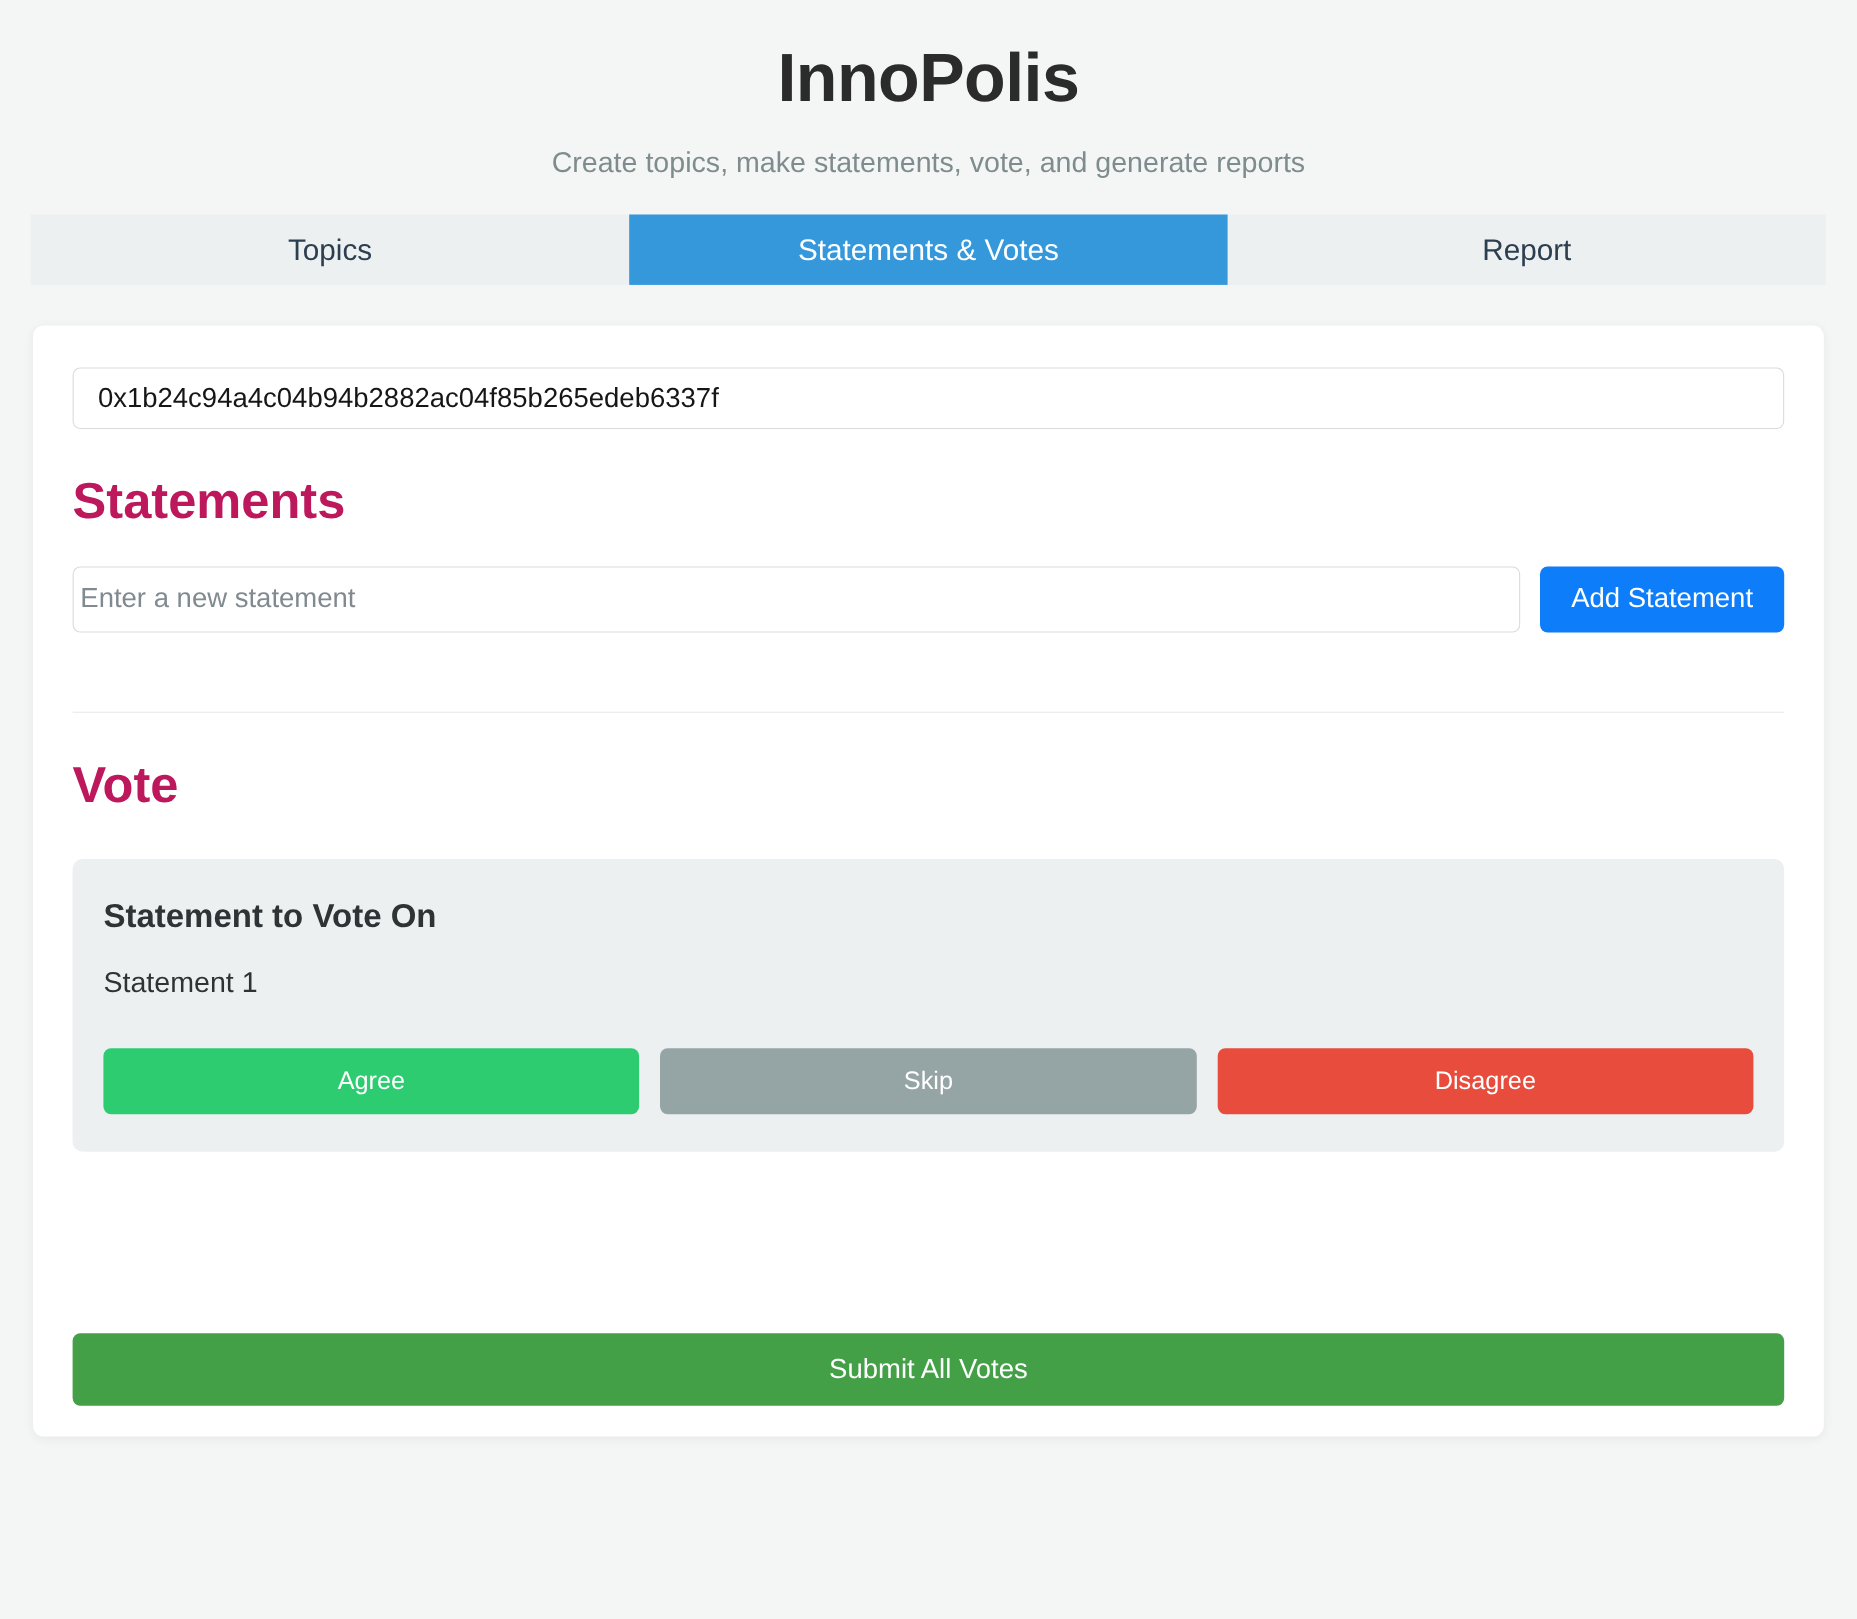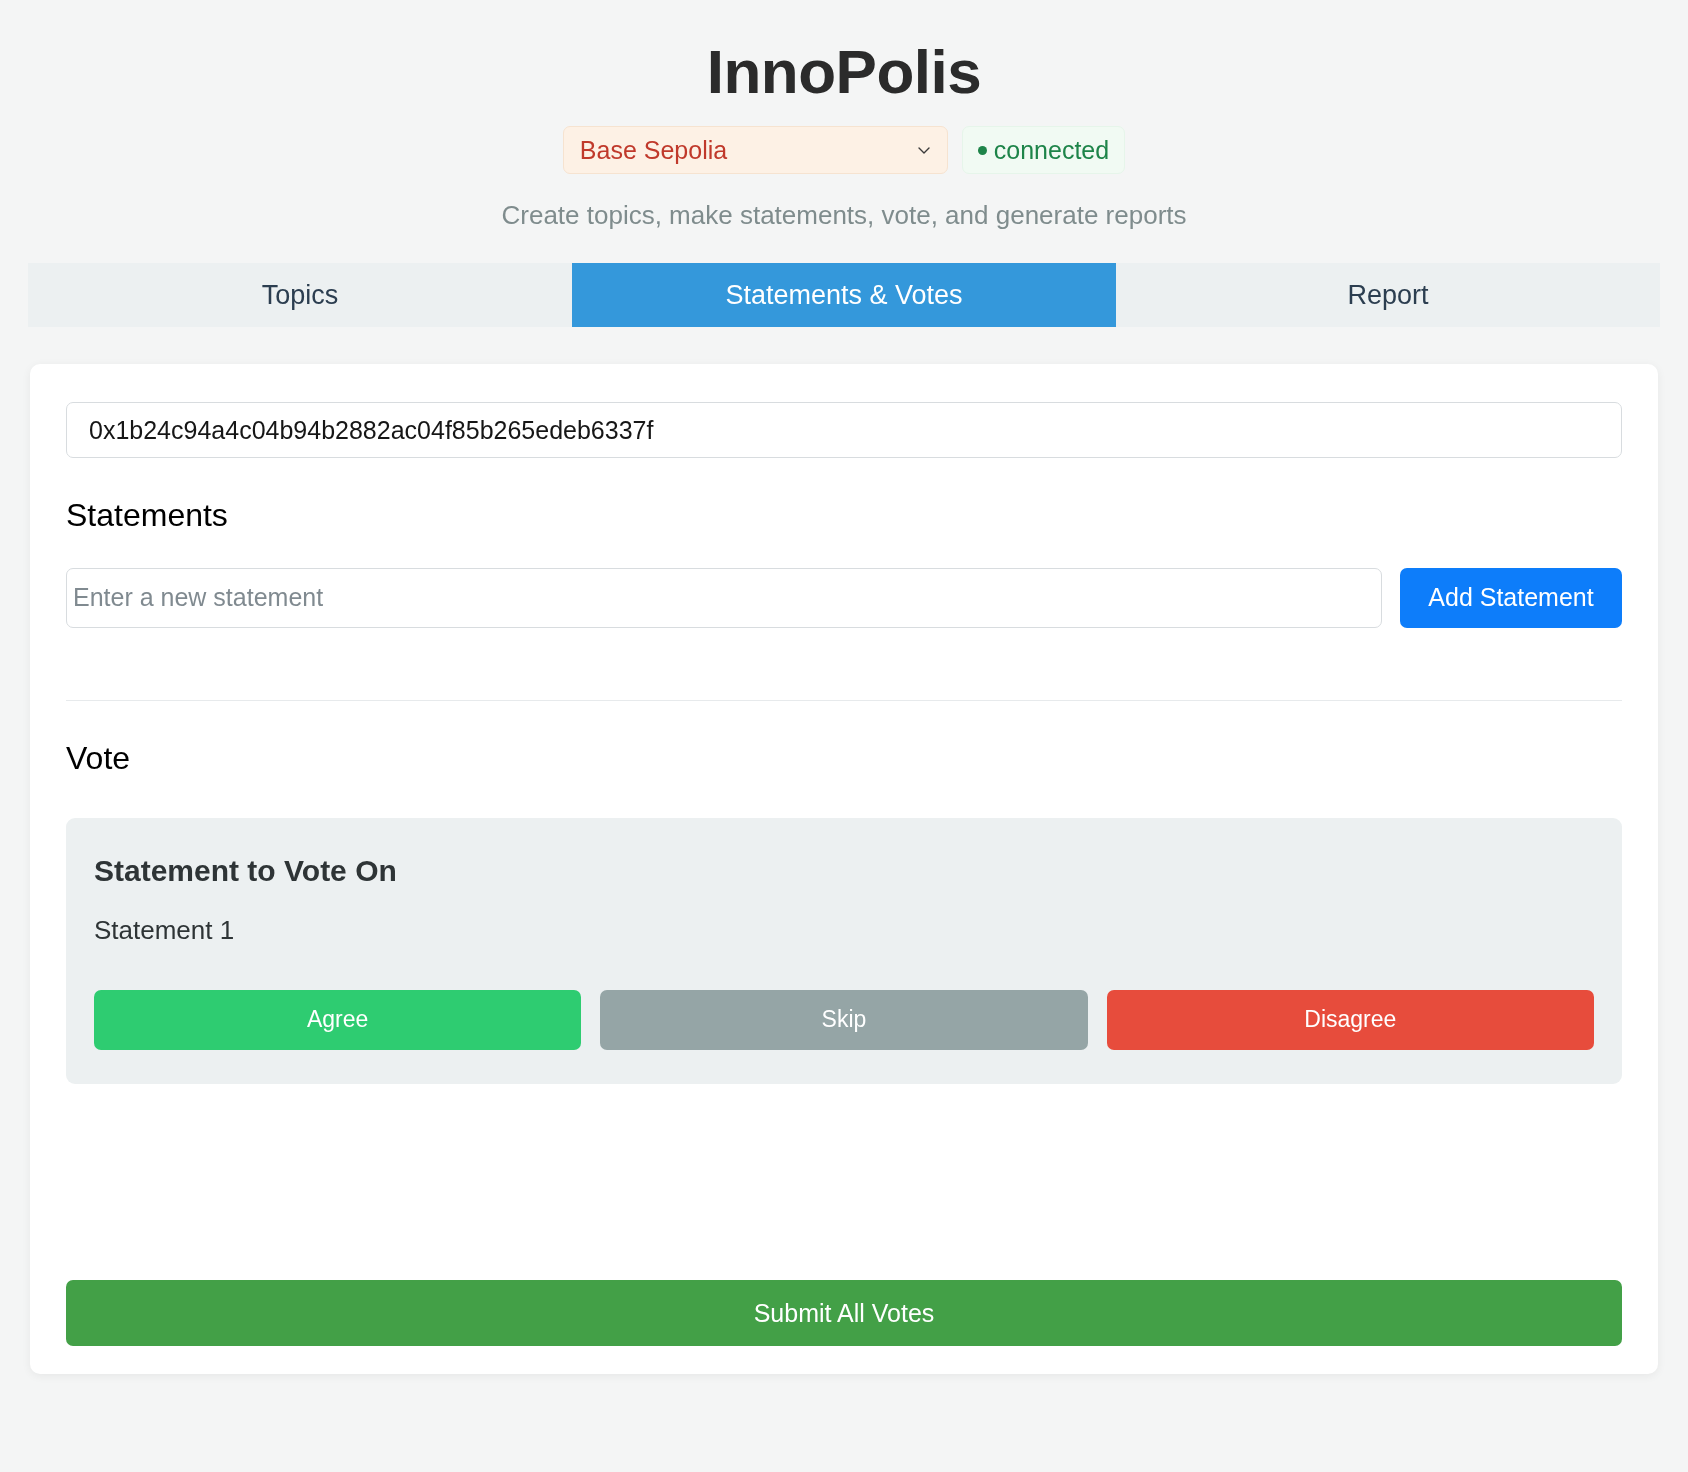--- a/index.html
+++ b/index.html
@@ -144,23 +144,23 @@
     box-sizing: border-box;
     padding: 0 22px;
     font-size: 25px;
     font-family: "Liberation Sans", sans-serif;
     color: #161616;
     background: #ffffff;
     outline: none;
   }
 
   .section-title {
-    font-size: 32px;
-    font-weight: normal;
-    color: #000000;
+    font-size: 46px;
+    font-weight: bold;
+    color: #be185d;
     margin: 40px 0 0 0;
     line-height: 1.1;
   }
 
   .add-row {
     margin-top: 34px;
     display: flex;
     align-items: stretch;
     gap: 18px;
   }
@@ -255,35 +255,20 @@
   }
 </style>
 </head>
 <body>
 
 <div class="page">
 
   <div class="header">
     <h1 class="app-title">InnoPolis</h1>
 
-    <div class="conn-row">
-      <div class="network-select">
-        <span class="net-label">Base Sepolia</span>
-        <span class="chev">
-          <svg viewBox="0 0 14 14" width="14" height="14" aria-hidden="true">
-            <path d="M2 5 L7 10 L12 5" fill="none" stroke="currentColor" stroke-width="1.4" stroke-linecap="round" stroke-linejoin="round"></path>
-          </svg>
-        </span>
-      </div>
-
-      <div class="status-badge">
-        <span class="status-dot"></span>
-        <span class="status-text">connected</span>
-      </div>
-    </div>
 
     <div class="subtitle">Create topics, make statements, vote, and generate reports</div>
   </div>
 
   <div class="tabs">
     <div class="tab">Topics</div>
     <div class="tab active">Statements &amp; Votes</div>
     <div class="tab">Report</div>
   </div>
 

